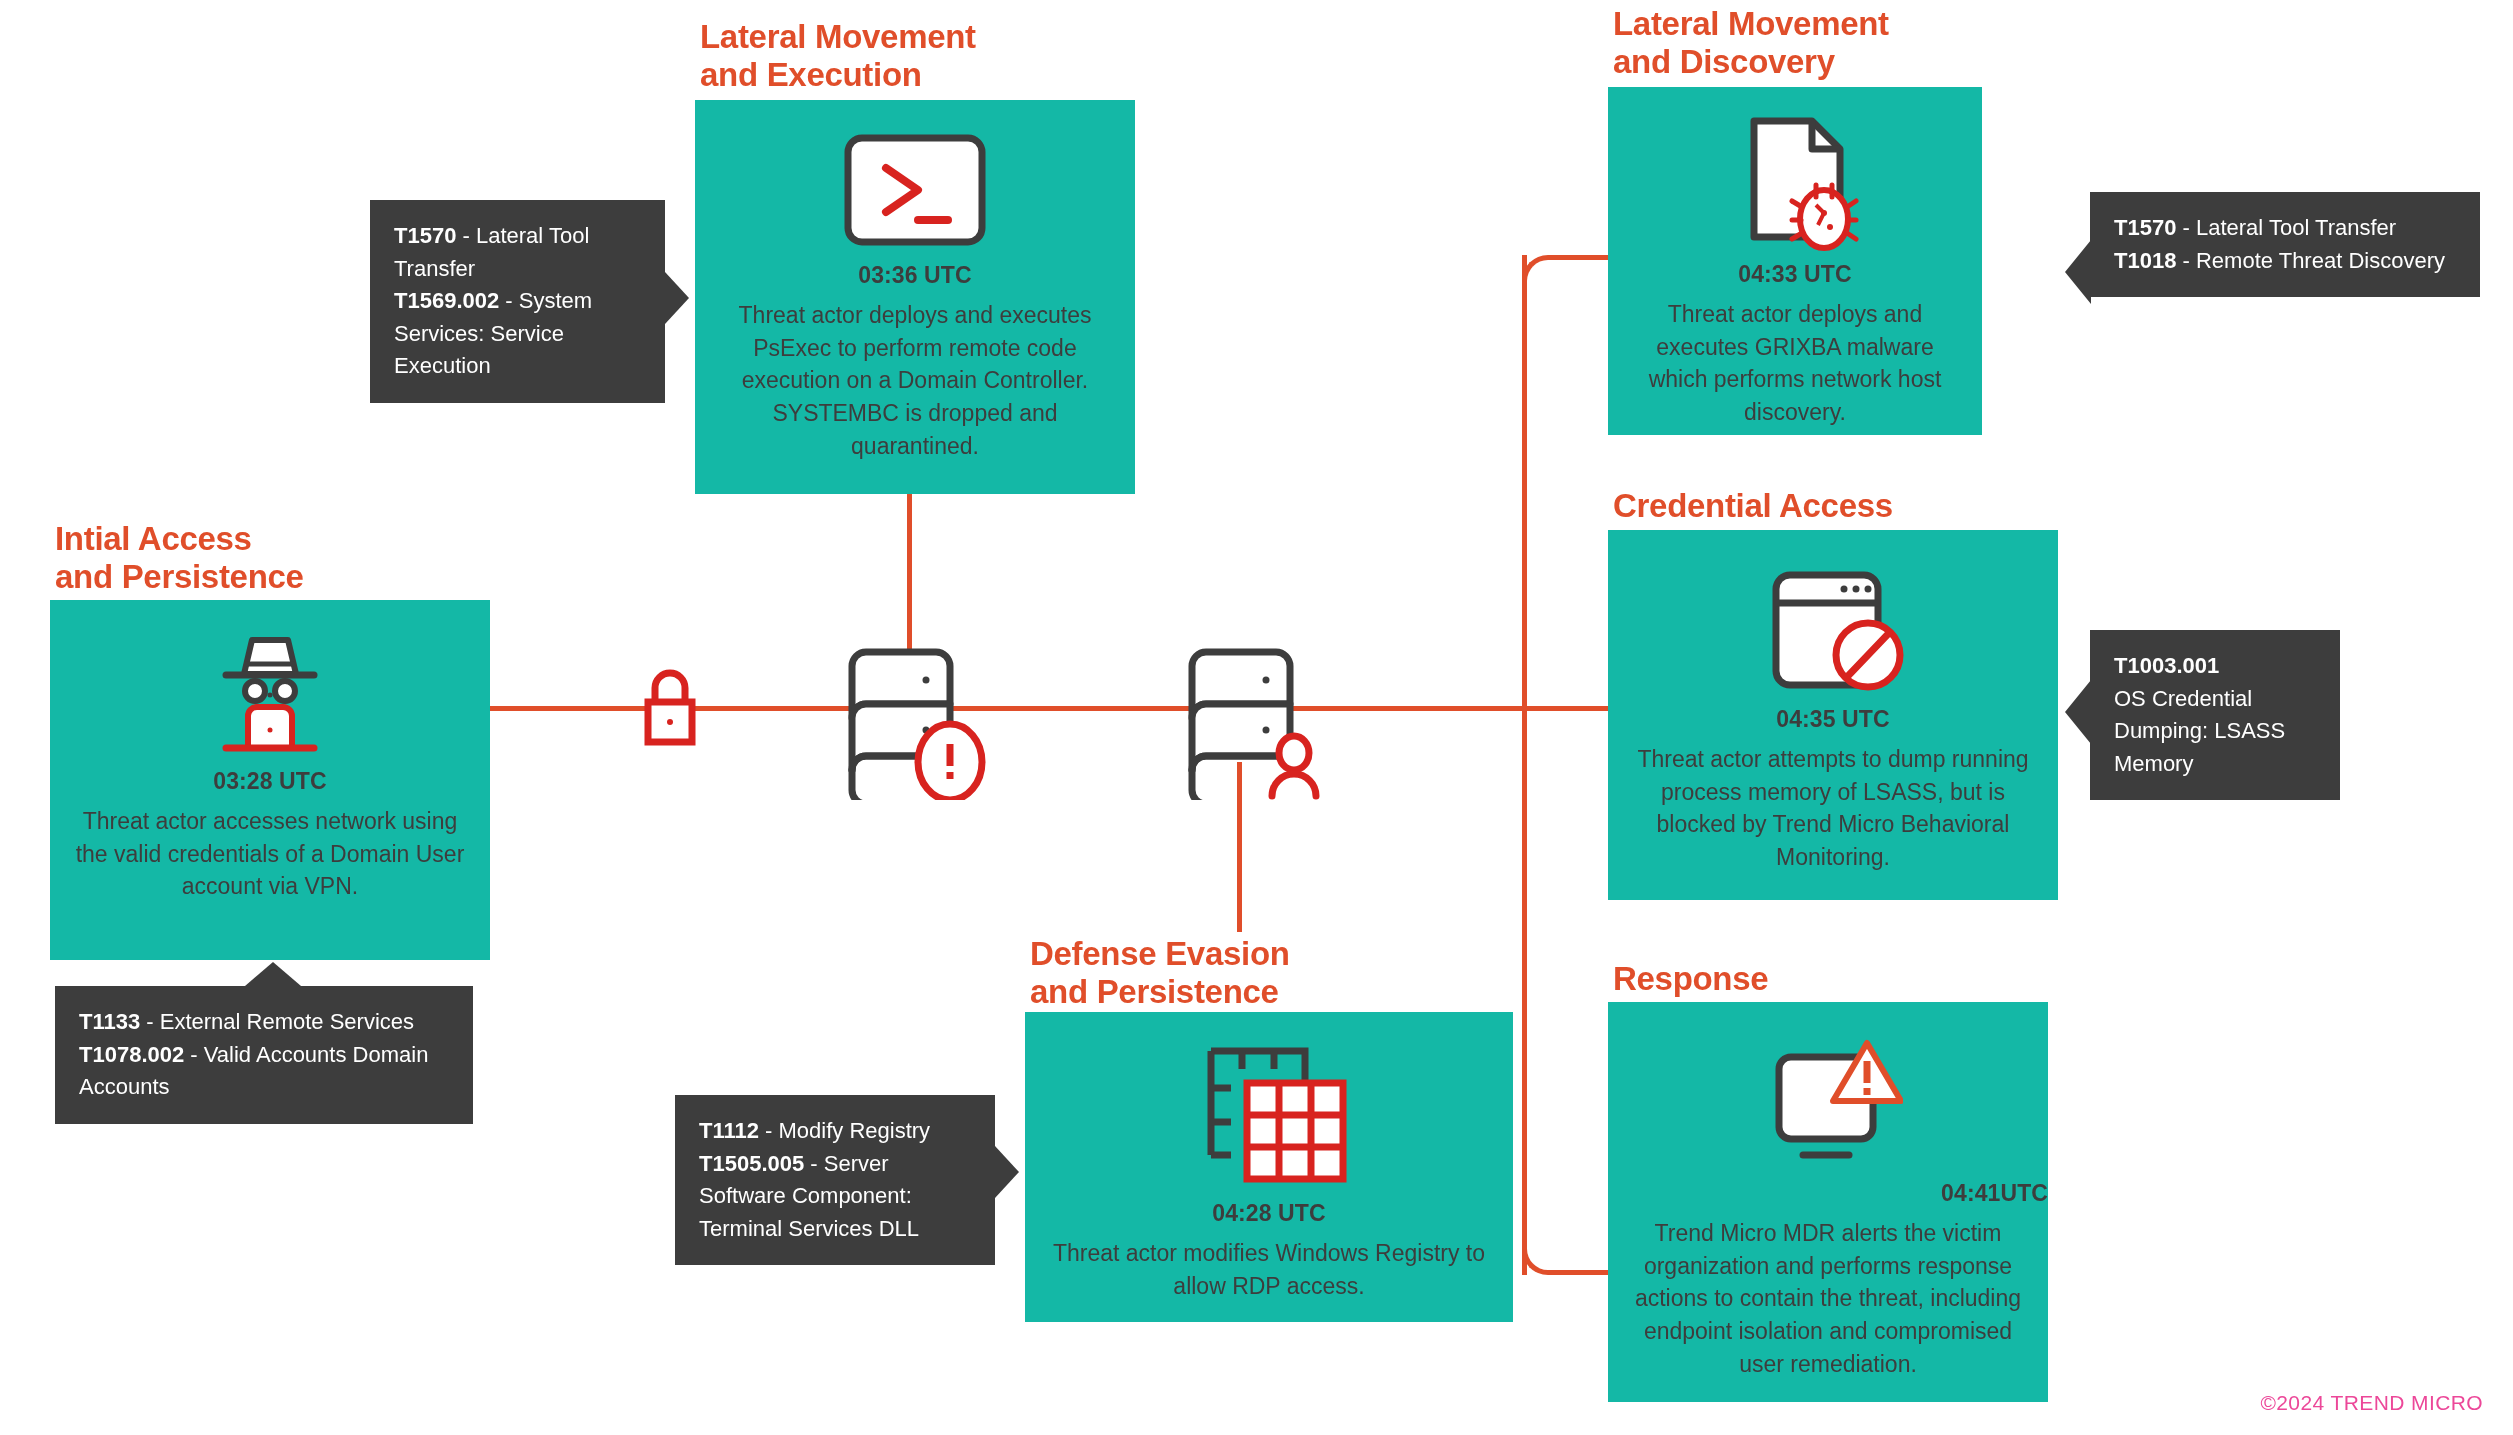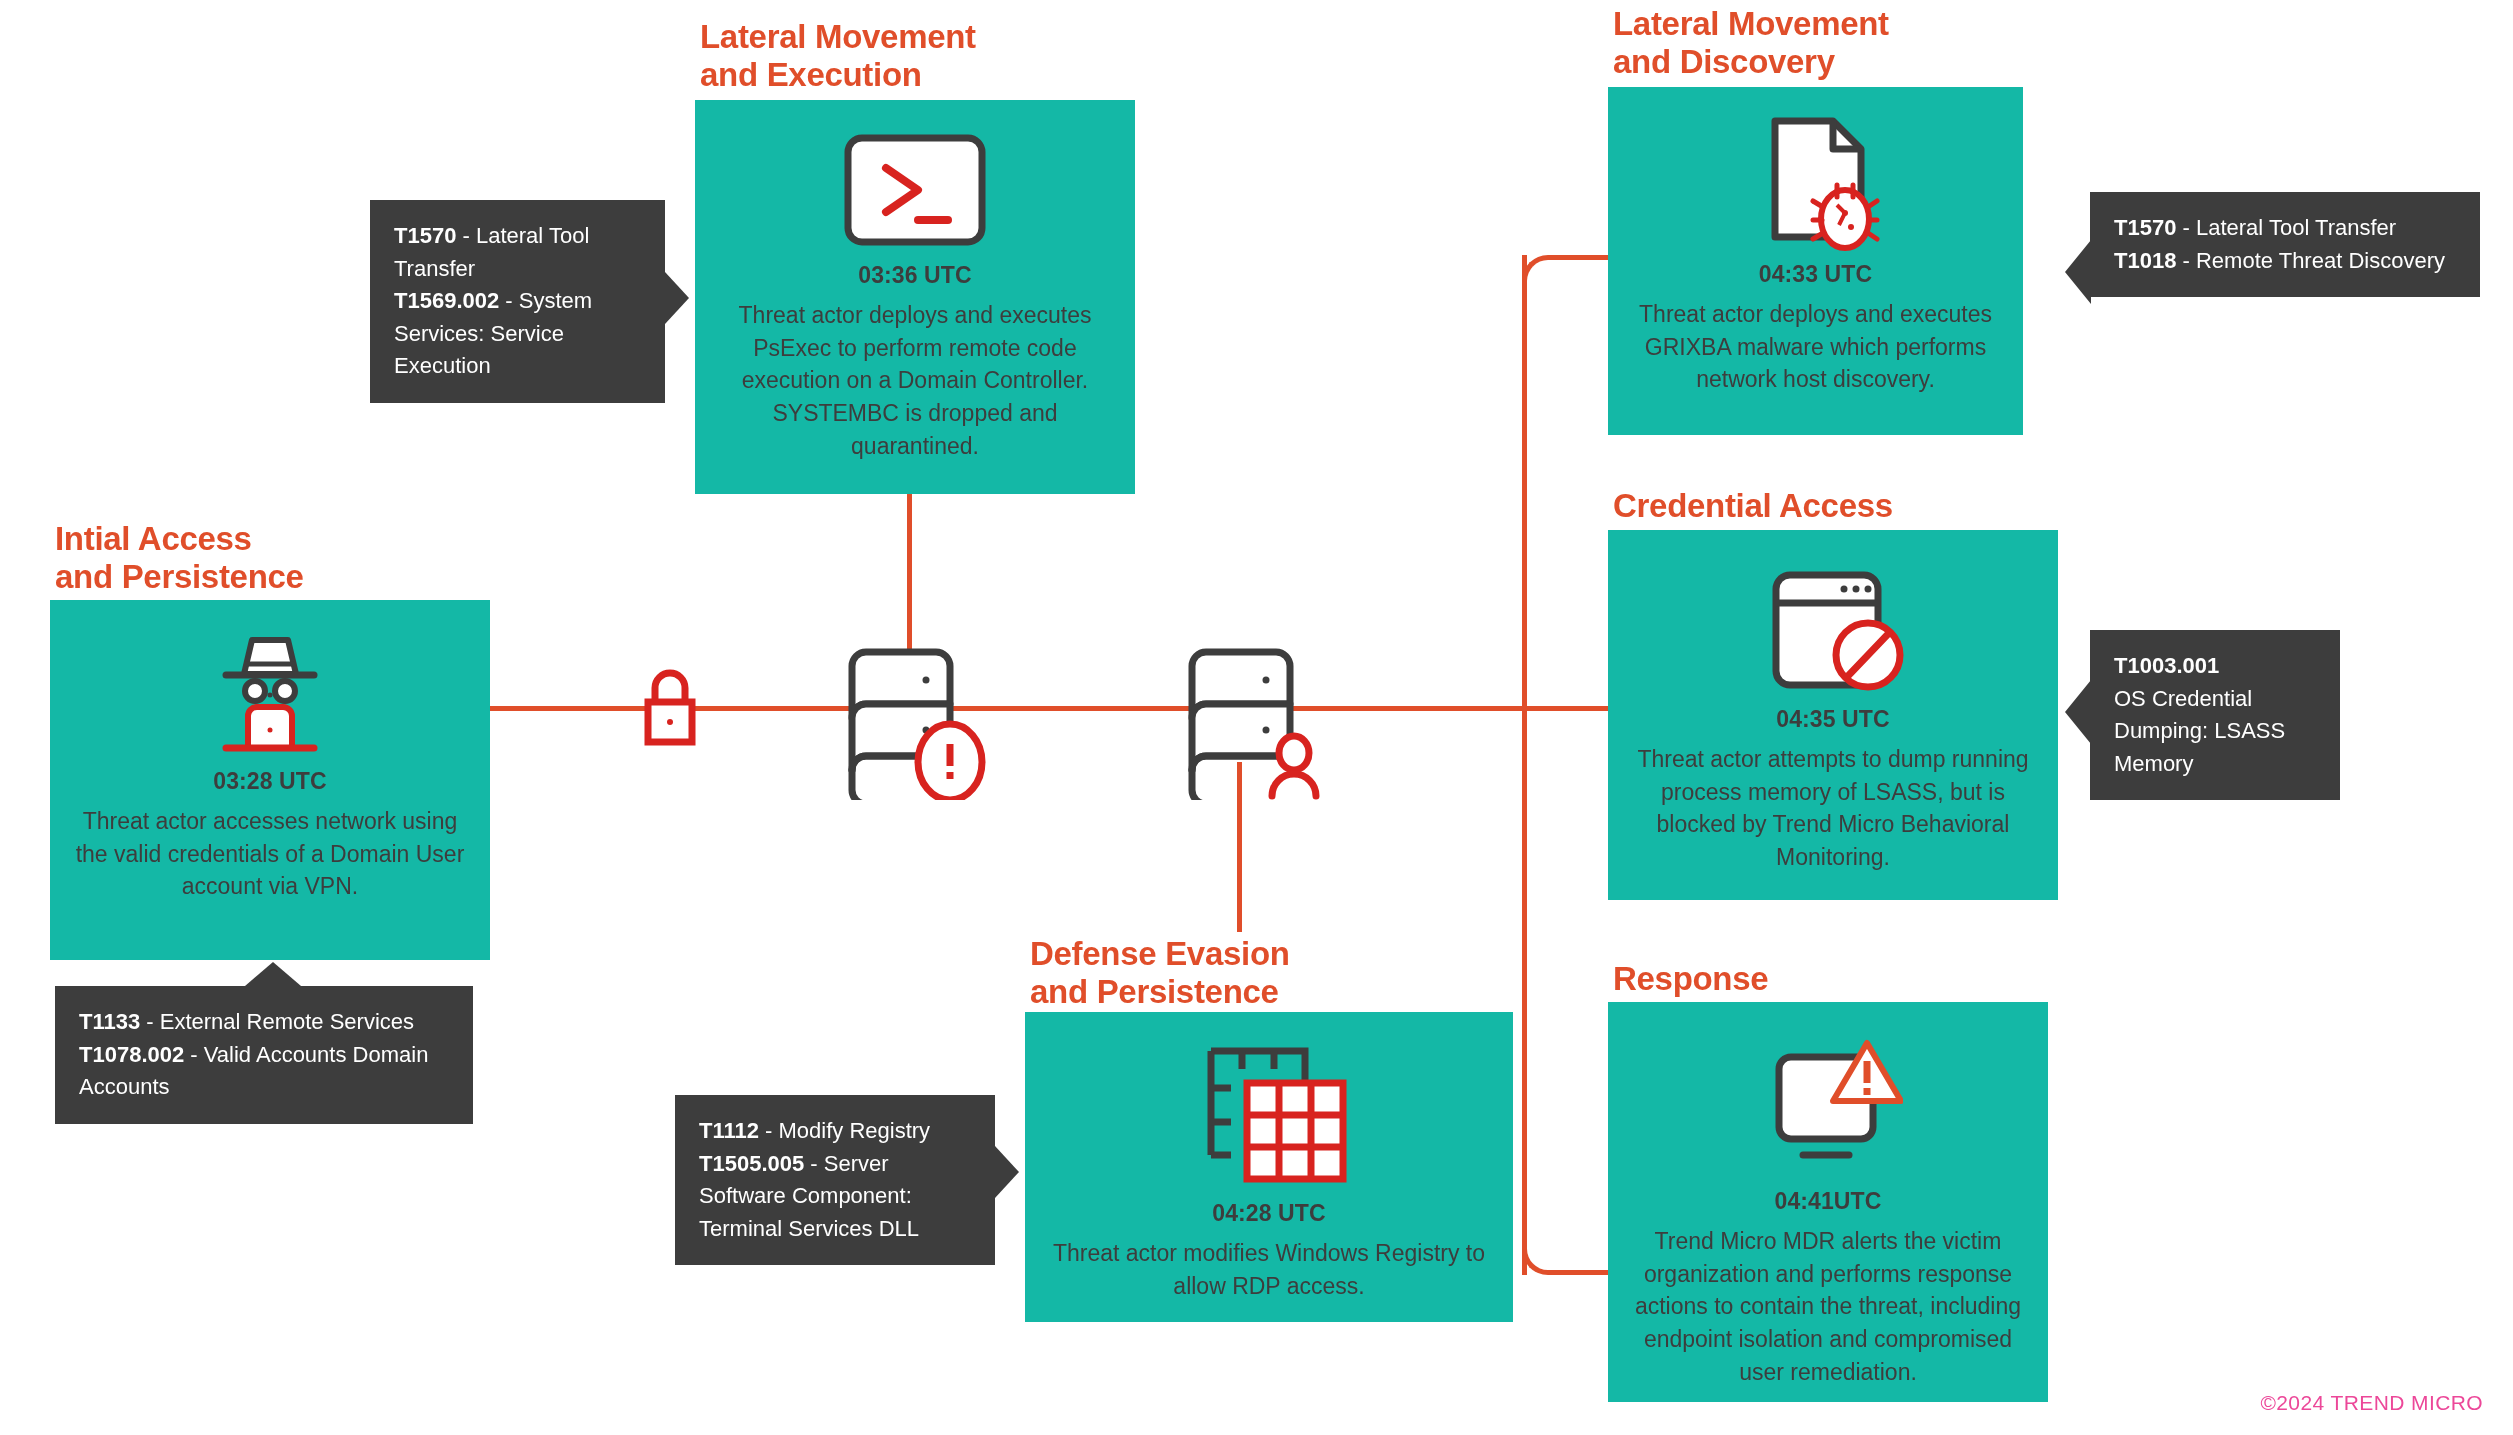--- a/index.html
+++ b/index.html
@@ -235,21 +235,21 @@
       <b>T1112</b><span> - </span><span>Modify Registry</span>
     </span>
     <span class="tech">
       <b>T1505.005</b><span> - </span><span>Server Software Component: Terminal Services DLL</span>
     </span>
   </div>
   <div class="notch right" style="left:995px; top:1146px;"></div>
 
   <div class="panel-title" style="left:1613px; top:5px;">Lateral Movement
 and Discovery</div>
-  <div class="panel" style="left:1608px; top:87px; width:415px; height:348px; padding-top:26px;">
+  <div class="panel" style="left:1608px; top:87px; width:374px; height:348px; padding-top:26px;">
     <div class="panel-icon" style="height:140px;">
       <svg width="150" height="140" viewBox="0 0 150 140">
         <path d="M34 8 H92 L120 36 V124 H34 Z" fill="#fff" stroke="#3D3D3D" stroke-width="7" stroke-linejoin="round"></path>
         <path d="M92 8 V36 H120" fill="none" stroke="#3D3D3D" stroke-width="7" stroke-linejoin="round"></path>
         <ellipse cx="104" cy="106" rx="24" ry="29" fill="#fff" stroke="#D8231F" stroke-width="6"></ellipse>
         <line x1="96" y1="72" x2="96" y2="84" stroke="#D8231F" stroke-width="5" stroke-linecap="round"></line>
         <line x1="112" y1="72" x2="112" y2="84" stroke="#D8231F" stroke-width="5" stroke-linecap="round"></line>
         <line x1="72" y1="88" x2="82" y2="94" stroke="#D8231F" stroke-width="5" stroke-linecap="round"></line>
         <line x1="72" y1="126" x2="82" y2="120" stroke="#D8231F" stroke-width="5" stroke-linecap="round"></line>
         <line x1="72" y1="107" x2="81" y2="107" stroke="#D8231F" stroke-width="5" stroke-linecap="round"></line>
@@ -302,19 +302,19 @@
   <div class="panel" style="left:1608px; top:1002px; width:440px; height:400px; padding-top:30px;">
     <div class="panel-icon" style="height:140px;">
       <svg width="150" height="135" viewBox="0 0 150 135">
         <path d="M26 34 a12 12 0 0 1 12-12 H108 a12 12 0 0 1 12 12 V92 a12 12 0 0 1 -12 12 H38 a12 12 0 0 1 -12 -12 Z" fill="#fff" stroke="#3D3D3D" stroke-width="7"></path>
         <line x1="50" y1="120" x2="96" y2="120" stroke="#3D3D3D" stroke-width="7" stroke-linecap="round"></line>
         <path d="M114 8 L148 66 H80 Z" fill="#fff" stroke="#E04E2A" stroke-width="6" stroke-linejoin="round"></path>
         <rect x="110.5" y="26" width="7" height="22" fill="#E04E2A"></rect>
         <rect x="110.5" y="53" width="7" height="7" fill="#E04E2A"></rect>
       </svg>
     </div>
-    <div class="panel-time" style="margin-top:16px;">04:41UTC</div>
+    <div class="panel-time" style="margin-top:8px;text-align:right;">04:41UTC</div>
     <div class="panel-desc" style="margin-top:10px;">Trend Micro MDR alerts the victim organization and performs response actions to contain the threat, including endpoint isolation and compromised user remediation.</div>
   </div>
 
   <div class="copyright">©2024 TREND MICRO</div>
 
 </div>
 
 </body></html>

